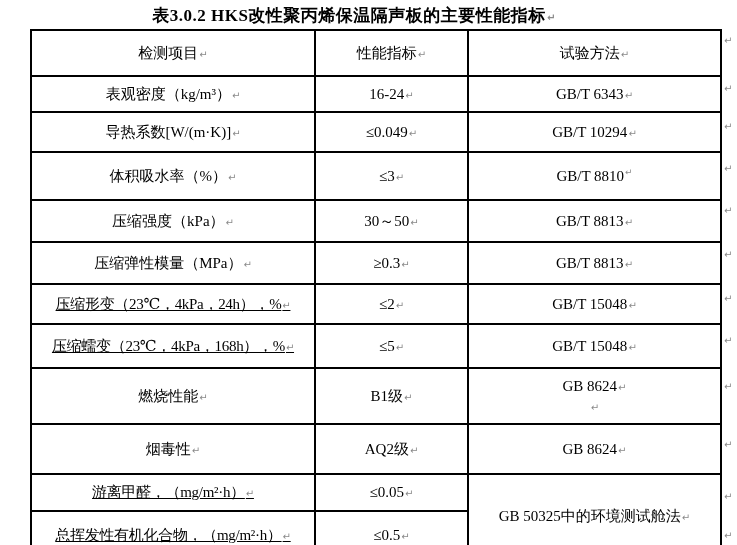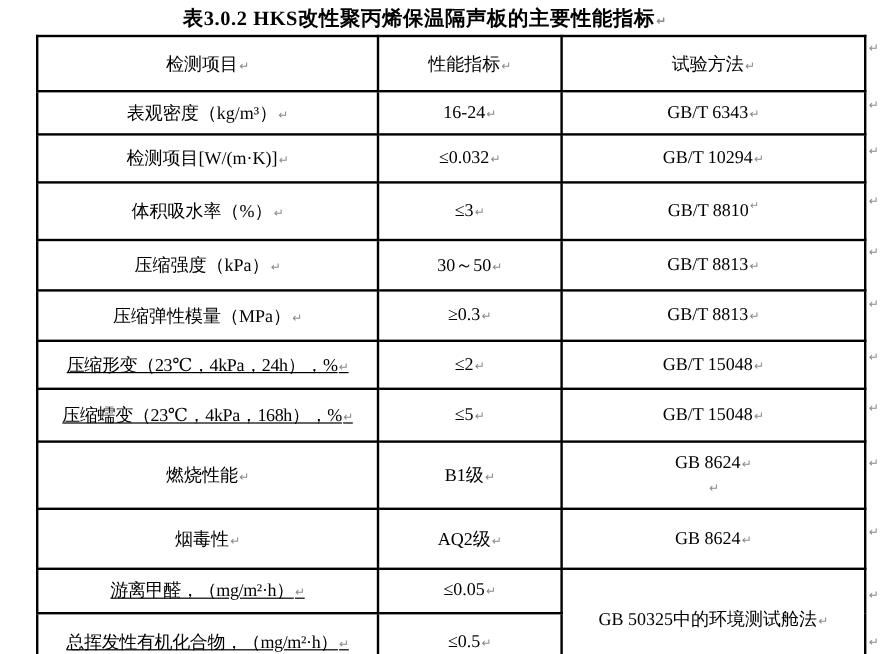--- a/index.html
+++ b/index.html
@@ -88,22 +88,22 @@
       <th><span>试验方法</span><span class="mark">↵</span></th>
     </tr>
 
     <tr class="r1">
       <td><span>表观密度（kg/m³）</span><span class="mark">↵</span></td>
       <td><span>16-24</span><span class="mark">↵</span></td>
       <td><span>GB/T 6343</span><span class="mark">↵</span></td>
     </tr>
 
     <tr class="r2">
-      <td><span>检测项目[W/(m·K)]</span><span class="mark">↵</span></td>
-      <td><span>≤0.032</span><span class="mark">↵</span></td>
+      <td><span>导热系数[W/(m·K)]</span><span class="mark">↵</span></td>
+      <td><span>≤0.049</span><span class="mark">↵</span></td>
       <td><span>GB/T 10294</span><span class="mark">↵</span></td>
     </tr>
 
     <tr class="r3">
       <td><span>体积吸水率（%）</span><span class="mark">↵</span></td>
       <td><span>≤3</span><span class="mark">↵</span></td>
       <td><span>GB/T 8810</span><span class="mark super">↵</span></td>
     </tr>
 
     <tr class="r4">

